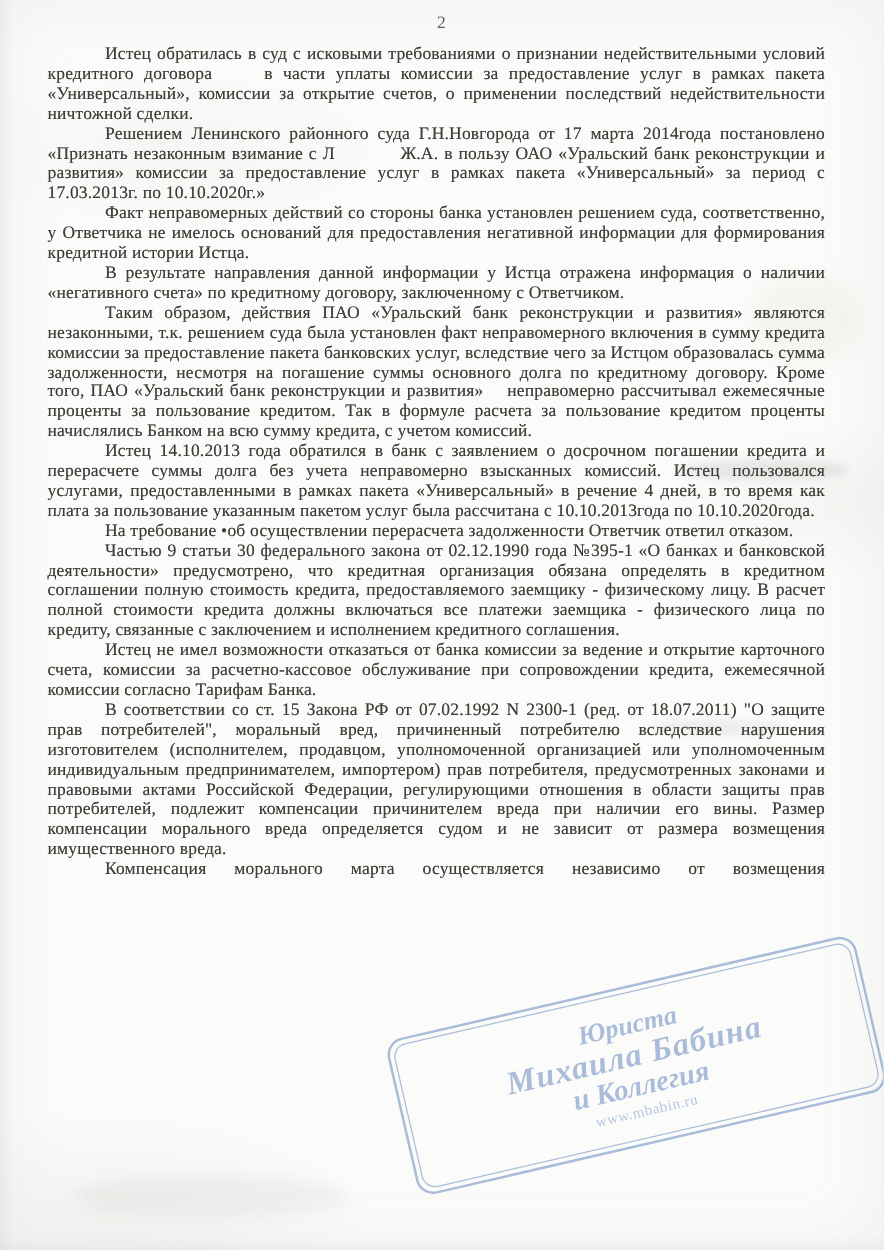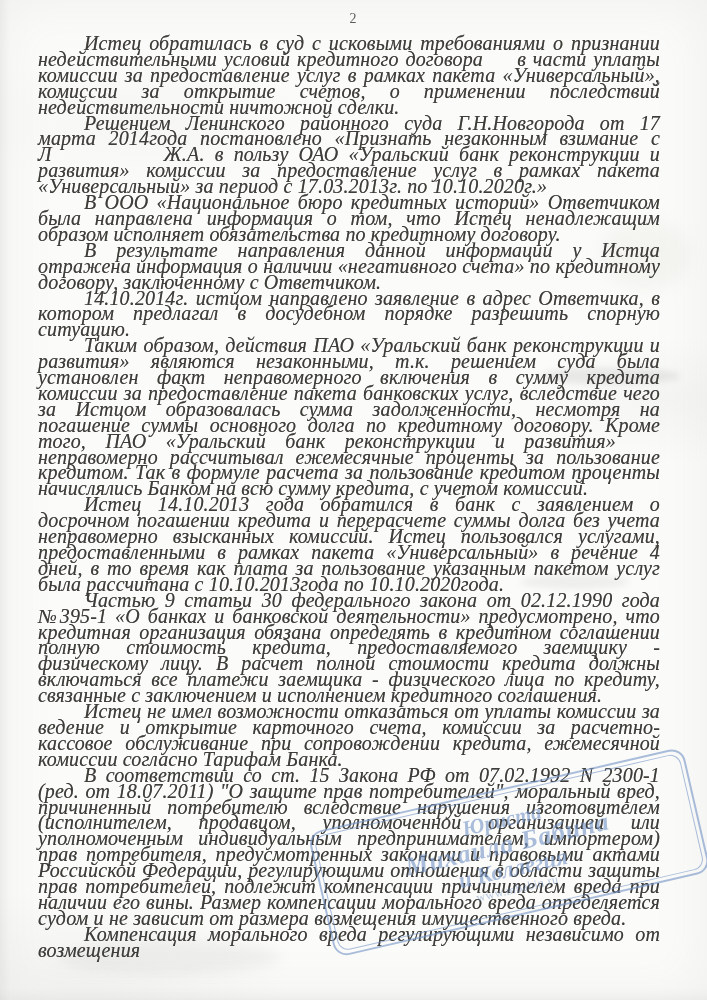--- a/index.html
+++ b/index.html
@@ -24,27 +24,26 @@
     padding-top:11px;
     font-size:14px;
     color:#5d5d5b;
     letter-spacing:1px;
   }
   .content{
     position:relative;
     margin-top:9px;
     padding:0 47px 0 38px;
     color:#3e3d3a;
-    font-size:20px;
+    font-size:14px;
     line-height:15.9px;
     text-align:justify;
     text-shadow:0 0 0.5px rgba(70,70,66,0.65);
     letter-spacing:0.15px;
     z-index:2;
-    font-style:italic;
   }
   .content p{
     margin:0;
     text-indent:46px;
   }
   .content p.jl{ text-align-last:justify; }
   
   .stamp{
     position:absolute;
     left:336px; top:830px;
@@ -83,29 +82,29 @@
 </head>
 <body>
 
 <div class="paper">
 
   <div class="page-number">2</div>
 
   <div class="content" id="paragraphs">
       <p>Истец обратилась в суд с исковыми требованиями о признании недействительными условий кредитного договора&nbsp;&nbsp;&nbsp;&nbsp; в части уплаты комиссии за предоставление услуг в рамках пакета «Универсальный», комиссии за открытие счетов, о применении последствий недействительности ничтожной сделки.</p>
       <p>Решением Ленинского районного суда Г.Н.Новгорода от 17 марта 2014года постановлено «Признать незаконным взимание с Л&nbsp;&nbsp;&nbsp;&nbsp;&nbsp;&nbsp;&nbsp;&nbsp;&nbsp;&nbsp; Ж.А. в пользу ОАО «Уральский банк реконструкции и развития» комиссии за предоставление услуг в рамках пакета «Универсальный» за период с 17.03.2013г. по 10.10.2020г.»</p>
-      <p>В ООО «Национальное бюро кредитных историй» Ответчиком была направлена информация о том, что Истец ненадлежащим образом исполняет обязательства по кредитному договору.</p>
+      <p>Факт неправомерных действий со стороны банка установлен решением суда, соответственно, у Ответчика не имелось оснований для предоставления негативной информации для формирования кредитной истории Истца.</p>
       <p>В результате направления данной информации у Истца отражена информация о наличии «негативного счета» по кредитному договору, заключенному с Ответчиком.</p>
-      <p>14.10.2014г. истцом направлено заявление в адрес Ответчика, в котором предлагал в досудебном порядке разрешить спорную ситуацию.</p>
       <p>Таким образом, действия ПАО «Уральский банк реконструкции и развития» являются незаконными, т.к. решением суда была установлен факт неправомерного включения в сумму кредита комиссии за предоставление пакета банковских услуг, вследствие чего за Истцом образовалась сумма задолженности, несмотря на погашение суммы основного долга по кредитному договору. Кроме того, ПАО «Уральский банк реконструкции и развития»&nbsp;&nbsp;&nbsp; неправомерно рассчитывал ежемесячные проценты за пользование кредитом. Так в формуле расчета за пользование кредитом проценты начислялись Банком на всю сумму кредита, с учетом комиссий.</p>
       <p>Истец 14.10.2013 года обратился в банк с заявлением о досрочном погашении кредита и перерасчете суммы долга без учета неправомерно взысканных комиссий. Истец пользовался услугами, предоставленными в рамках пакета «Универсальный» в речение 4 дней, в то время как плата за пользование указанным пакетом услуг была рассчитана с 10.10.2013года по 10.10.2020года.</p>
+      <p>На требование •об осуществлении перерасчета задолженности Ответчик ответил отказом.</p>
       <p>Частью 9 статьи 30 федерального закона от 02.12.1990 года №395-1 «О банках и банковской деятельности» предусмотрено, что кредитная организация обязана определять в кредитном соглашении полную стоимость кредита, предоставляемого заемщику - физическому лицу. В расчет полной стоимости кредита должны включаться все платежи заемщика - физического лица по кредиту, связанные с заключением и исполнением кредитного соглашения.</p>
-      <p>Истец не имел возможности отказаться от уплаты комиссии за ведение и открытие карточного счета, комиссии за расчетно-кассовое обслуживание при сопровождении кредита, ежемесячной комиссии согласно Тарифам Банка.</p>
+      <p>Истец не имел возможности отказаться от банка комиссии за ведение и открытие карточного счета, комиссии за расчетно-кассовое обслуживание при сопровождении кредита, ежемесячной комиссии согласно Тарифам Банка.</p>
       <p>В соответствии со ст. 15 Закона РФ от 07.02.1992 N 2300-1 (ред. от 18.07.2011) "О защите прав потребителей", моральный вред, причиненный потребителю вследствие нарушения изготовителем (исполнителем, продавцом, уполномоченной организацией или уполномоченным индивидуальным предпринимателем, импортером) прав потребителя, предусмотренных законами и правовыми актами Российской Федерации, регулирующими отношения в области защиты прав потребителей, подлежит компенсации причинителем вреда при наличии его вины. Размер компенсации морального вреда определяется судом и не зависит от размера возмещения имущественного вреда.</p>
-      <p class="jl">Компенсация морального вреда регулирующими независимо от возмещения</p>
+      <p class="jl">Компенсация морального марта осуществляется независимо от возмещения</p>
     </div>
 
   <div class="stamp">
     <div class="stamp-inner">
       <div class="s1">Юриста</div>
       <div class="s2">Михаила Бабина</div>
       <div class="s3">и Коллегия</div>
       <div class="s4">www.mbabin.ru</div>
     </div>
   </div>

